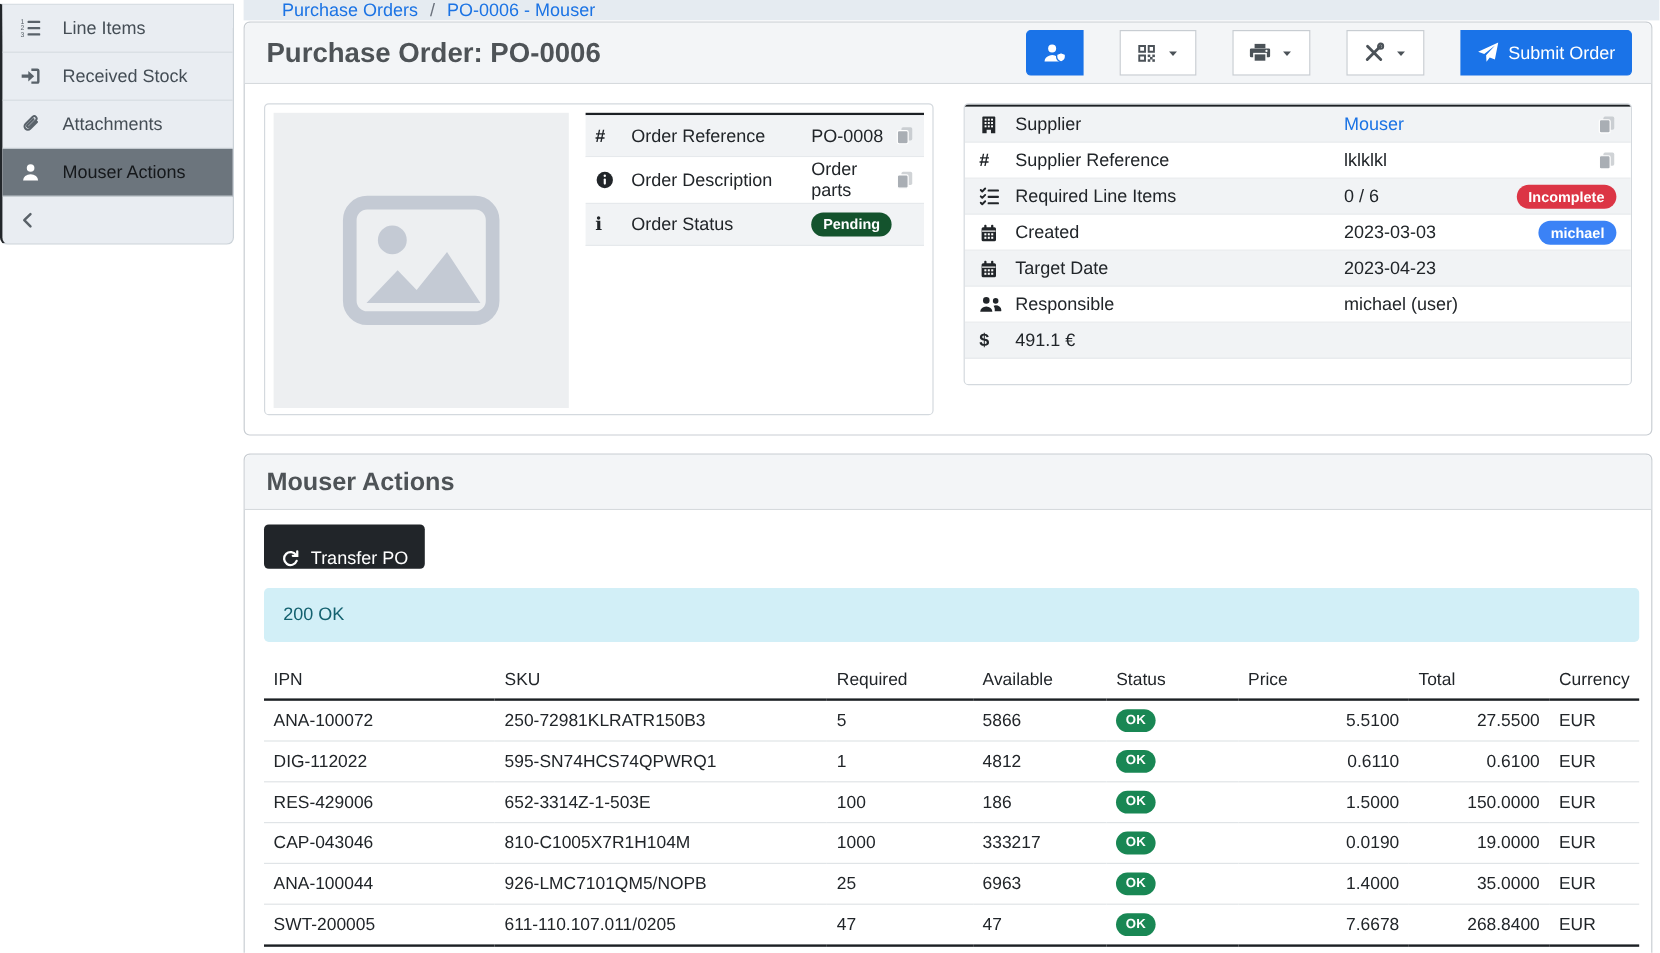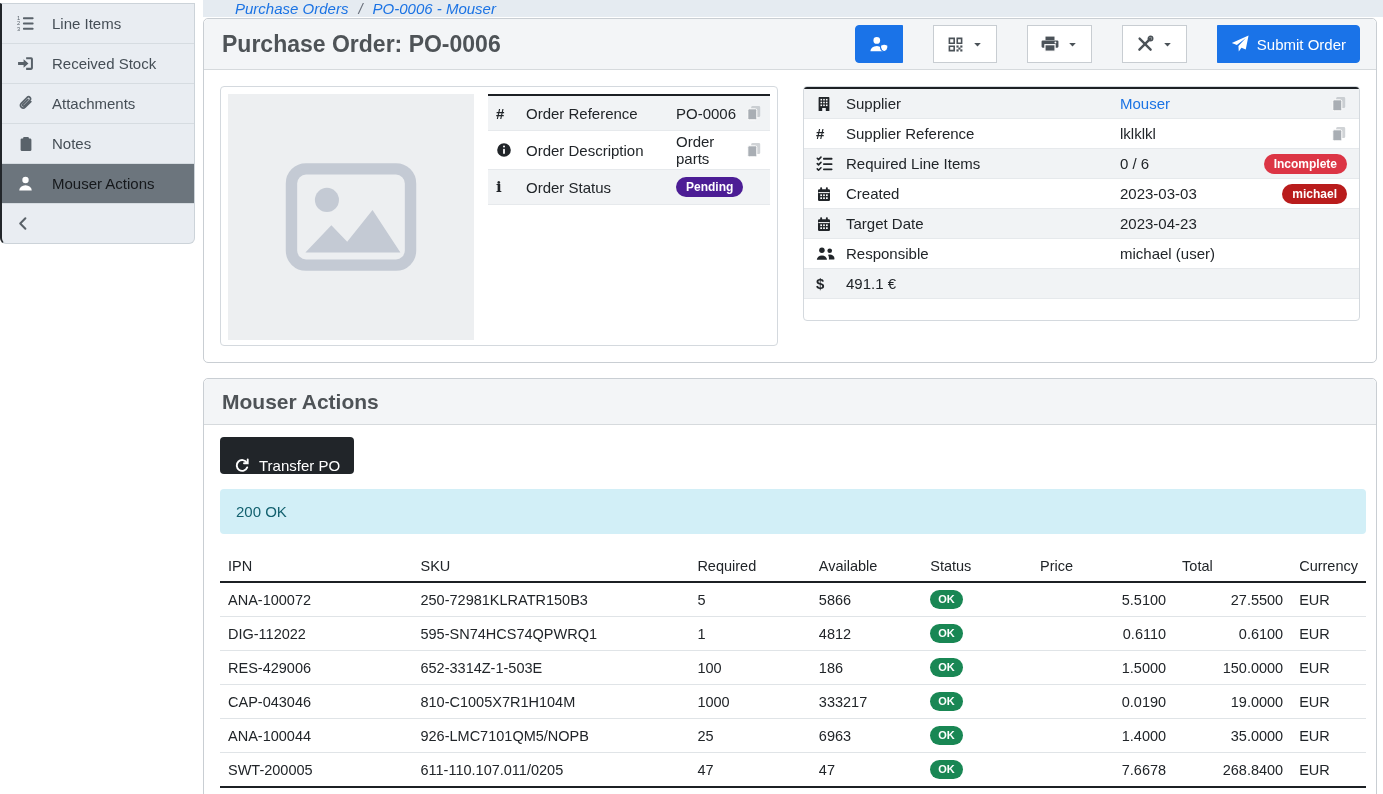--- a/index.html
+++ b/index.html
@@ -21,21 +21,21 @@
     border-bottom:1px solid #d6dce1; color:#454e56; font-size:15px; cursor:pointer;
   }
   .side-item .ic { color:#59626a; width:19px; display:flex; justify-content:center; }
   .side-item.active { background:#6c757d; color:#15181b; }
   .side-item.active .ic { color:#ffffff; }
   .side-collapse { display:flex; align-items:center; height:39px; padding:0 14px; color:#5a6269; cursor:pointer; }
   
   .main { flex:1; min-width:0; padding:0 6px 0 8px; display:flex; flex-direction:column; }
   .crumbbar {
     height:32px; background:#e5ebf1; margin-right:-6px;
-    display:flex; align-items:flex-start; gap:10px; padding-left:32px; font-size:15px;font-style:italic;
+    display:flex; align-items:flex-start; gap:10px; padding-left:32px; font-size:15px;
   }
   .crumbbar a { text-decoration:none; cursor:pointer; }
   .crumb-sep { color:#69707频6; color:#69707b; }
   .panel { border:1px solid #c9ced3; border-radius:5px; background:#fff; margin-top:1px; }
   .panel-head {
     background:#f3f5f7; border-bottom:1px solid #d6dadd; border-radius:5px 5px 0 0;
     min-height:49px; display:flex; align-items:center; justify-content:space-between; padding:6px 16px 6px 18px;
   }
   .panel-title { font-size:23px; font-weight:600; color:#4e5357; }
   .panel2-title { font-size:21px; font-weight:600; color:#4e5357; }
@@ -125,29 +125,20 @@
           <span class="side-label">Received Stock</span>
         </div>
         <div class="side-item">
           <span class="ic">
             <svg viewBox="0 0 16 16" width="17" height="17" fill="none" stroke="currentColor" stroke-width="1.6" stroke-linecap="round" stroke-linejoin="round">
               <path d="M13 6.2 7.7 11.5a2.6 2.6 0 0 1-3.7-3.7L9.7 2.1a1.85 1.85 0 0 1 2.6 2.6L6.9 10.1a.95.95 0 0 1-1.35-1.35l4.7-4.7"></path>
             </svg>
           </span>
           <span class="side-label">Attachments</span>
         </div>
-        <div class="side-item">
-          <span class="ic">
-            <svg viewBox="0 0 16 16" width="16" height="16" fill="currentColor">
-              <rect x="2.6" y="2.4" width="10.8" height="12.6" rx="1.3"></rect>
-              <rect x="5.1" y="1" width="5.8" height="3.1" rx="1"></rect>
-            </svg>
-          </span>
-          <span class="side-label">Notes</span>
-        </div>
         <div class="side-item active">
           <span class="ic">
             <svg viewBox="0 0 16 16" width="17" height="17" fill="currentColor">
               <circle cx="8" cy="4.7" r="3"></circle>
               <path d="M2.1 14.6a5.9 5 0 0 1 11.8 0z"></path>
             </svg>
           </span>
           <span class="side-label">Mouser Actions</span>
         </div>
       </div>
@@ -249,21 +240,21 @@
                 <path d="m4.8 17.6 4.1-4.3 2.5 2.6 4-5 4.4 6.7z" fill="currentColor" stroke="none"></path>
               </svg>
             </span>
         </div>
         <div class="det-table odet" id="order-details">
             <div class="det-row alt">
               <span class="det-ic">
                 <span class="ic-txt">#</span>
               </span>
               <span class="det-label">Order Reference</span>
-              <span class="det-value">PO-0006</span>
+              <span class="det-value">PO-0008</span>
               <span class="det-extra copy-btn">
                 <svg viewBox="0 0 16 16" width="16" height="16" fill="currentColor">
                   <rect x="5.2" y="1.1" width="9" height="11" rx="1.4" opacity=".55"></rect>
                   <rect x="1.8" y="3.8" width="9" height="11" rx="1.4" stroke="#fff" stroke-width="1"></rect>
                 </svg>
               </span>
             </div>
             <div class="det-row">
               <span class="det-ic">
                 <svg viewBox="0 0 16 16" width="16" height="16" fill="currentColor">
@@ -279,21 +270,21 @@
                   <rect x="5.2" y="1.1" width="9" height="11" rx="1.4" opacity=".55"></rect>
                   <rect x="1.8" y="3.8" width="9" height="11" rx="1.4" stroke="#fff" stroke-width="1"></rect>
                 </svg>
               </span>
             </div>
             <div class="det-row alt">
               <span class="det-ic">
                 <span class="ic-serif">i</span>
               </span>
               <span class="det-label">Order Status</span>
-              <span class="det-value"><span class="badge" style="background:#4c1d95">Pending</span></span>
+              <span class="det-value"><span class="badge" style="background:#14532d">Pending</span></span>
             </div>
           </div>
       </div>
       <div class="card right-card">
         <div class="det-table sdet" id="supplier-details">
             <div class="det-row alt">
               <span class="det-ic">
                 <svg viewBox="0 0 16 16" width="16" height="16" fill="currentColor">
                   <path d="M3.4 1h9.2a.8.8 0 0 1 .8.8V15H9.8v-2.9H6.2V15H2.6V1.8A.8.8 0 0 1 3.4 1z"></path>
                   <g fill="#fff">
@@ -365,21 +356,21 @@
                     <rect x="10" y="8.4" width="1.7" height="1.7"></rect>
                     <rect x="4.3" y="11.3" width="1.7" height="1.7"></rect>
                     <rect x="7.15" y="11.3" width="1.7" height="1.7"></rect>
                     <rect x="10" y="11.3" width="1.7" height="1.7"></rect>
                   </g>
                 </svg>
               </span>
               <span class="det-label">Created</span>
               <span class="det-value">2023-03-03</span>
               <span class="det-extra">
-                <span class="badge" style="background:#b91c1c">michael</span>
+                <span class="badge" style="background:#3b82f6">michael</span>
               </span>
             </div>
             <div class="det-row alt">
               <span class="det-ic">
                 <svg viewBox="0 0 16 16" width="16" height="16" fill="currentColor">
                   <path d="M2 4.6a1.3 1.3 0 0 1 1.3-1.3h9.4A1.3 1.3 0 0 1 14 4.6v9.1A1.3 1.3 0 0 1 12.7 15H3.3A1.3 1.3 0 0 1 2 13.7z"></path>
                   <rect x="4.2" y="1.3" width="1.9" height="3.4" rx=".8"></rect>
                   <rect x="9.9" y="1.3" width="1.9" height="3.4" rx=".8"></rect>
                   <rect x="2.4" y="6.1" width="11.2" height="1" fill="#fff"></rect>
                   <g fill="#fff">

